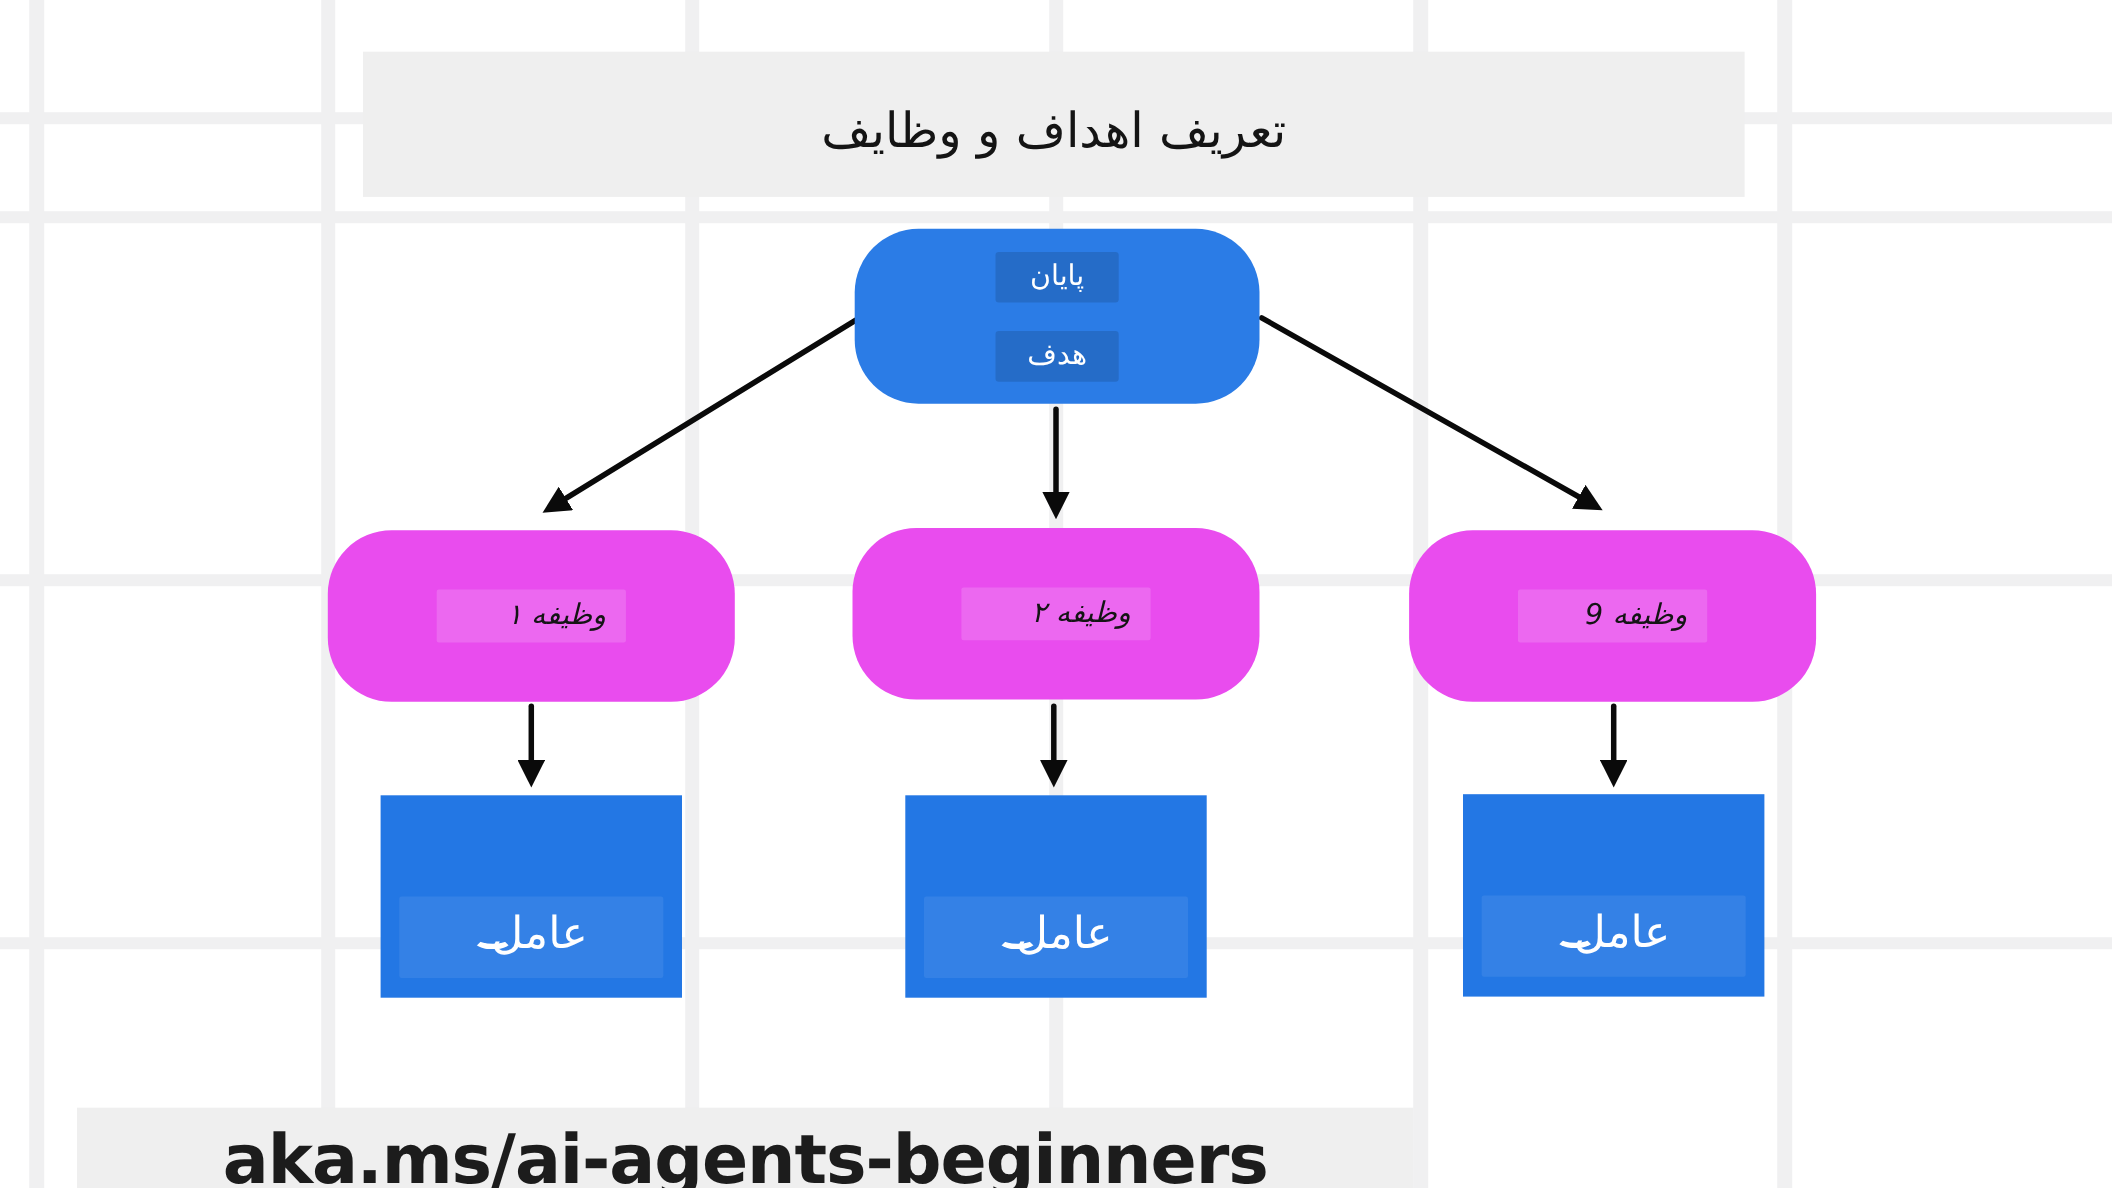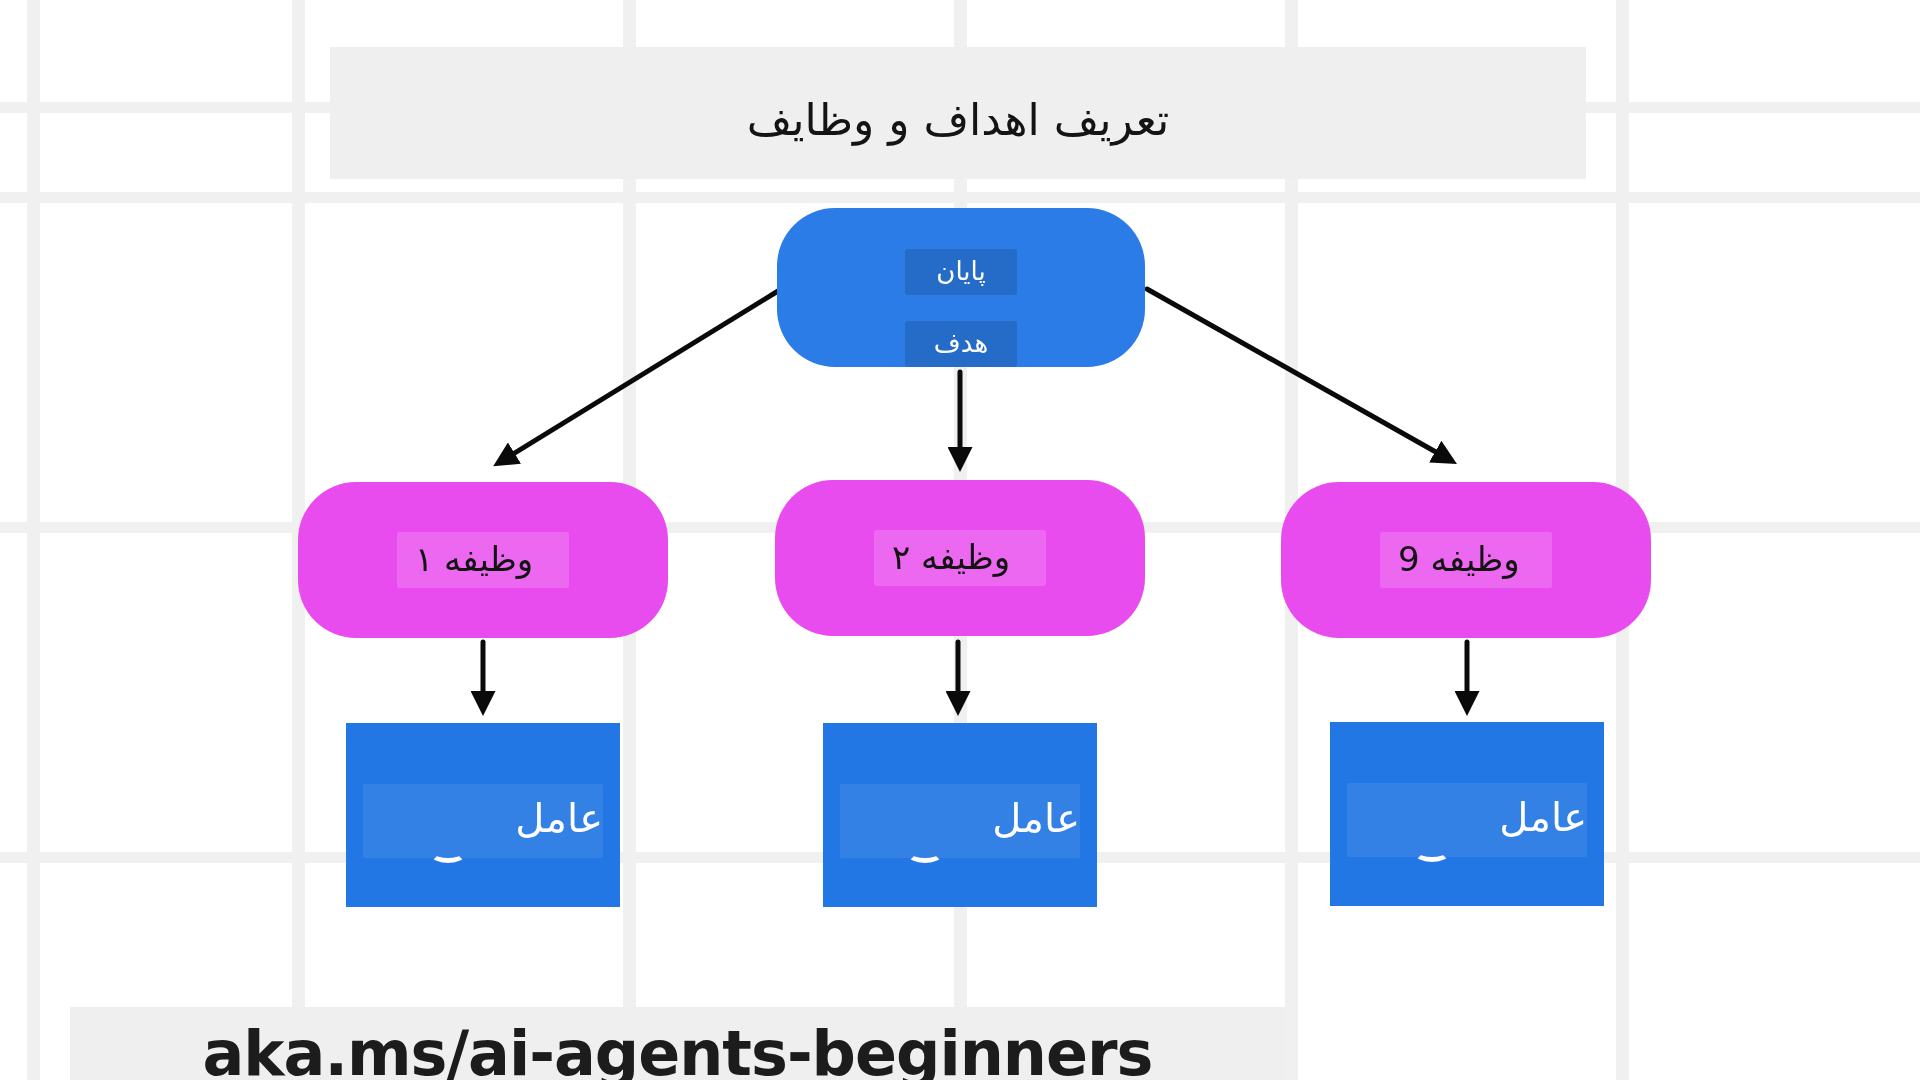--- a/index.html
+++ b/index.html
@@ -44,58 +44,58 @@
 
   
   svg.arrows{left:0; top:0; width:1920px; height:1080px; pointer-events:none;}
   svg.arrows line{stroke:var(--arrow-black); stroke-width:5; stroke-linecap:round;}
 
   
   .goal-node{
     left:777px; top:208px; width:368px; height:159px;
     background:var(--node-blue); border-radius:58px;
     display:flex; flex-direction:column; align-items:center;
-    justify-content:flex-end; gap:26px;
+    justify-content:center; gap:26px;
   }
   .goal-chip{
     background:rgba(0,0,0,0.13); border-radius:3px;
     min-width:112px; padding:9px 16px 11px;
     color:var(--text-light); font-size:26px; text-align:center;
     direction:rtl; line-height:1;
   }
 
   
   .task-node{
     width:370px; height:156px;
     background:var(--task-magenta); border-radius:58px;
     display:flex; align-items:center; justify-content:center;
   }
   .task-node.t1{left:298px;  top:482px;}
   .task-node.t2{left:775px;  top:480px;}
   .task-node.t3{left:1281px; top:482px;}
   .task-chip{
     background:rgba(255,255,255,0.16); border-radius:2px;
     min-width:172px; padding:10px 18px 12px;
-    color:var(--text-dark); font-size:34px; text-align:left;
-    direction:rtl; line-height:1;
+    color:var(--text-dark); font-size:26px; text-align:right;
+    direction:rtl; line-height:1;font-style:italic;
   }
 
   
   .agent-box{
     width:274px; height:184px;
     background:var(--agent-blue);
     display:flex; align-items:flex-start; justify-content:center;
   }
   .agent-box.a1{left:346px;  top:723px;}
   .agent-box.a2{left:823px;  top:723px;}
   .agent-box.a3{left:1330px; top:722px;}
   .agent-panel{
-    margin-top:61px; width:240px; height:74px;
+    margin-top:92px; width:240px; height:74px;
     background:rgba(255,255,255,0.08); border-radius:2px;
-    display:flex; align-items:center; justify-content:flex-end;padding-left:15px;
+    display:flex; align-items:center; justify-content:center;padding-left:15px;
   }
   .agent-label{
     color:var(--text-light); font-size:40px; line-height:1;
     direction:rtl; padding-bottom:6px;
   }
   .agent-arc{
     position:absolute; left:84px; top:122px; width:36px; height:18px;
     border:5px solid transparent; border-bottom-color:#ffffff;
     border-radius:50%;
   }

